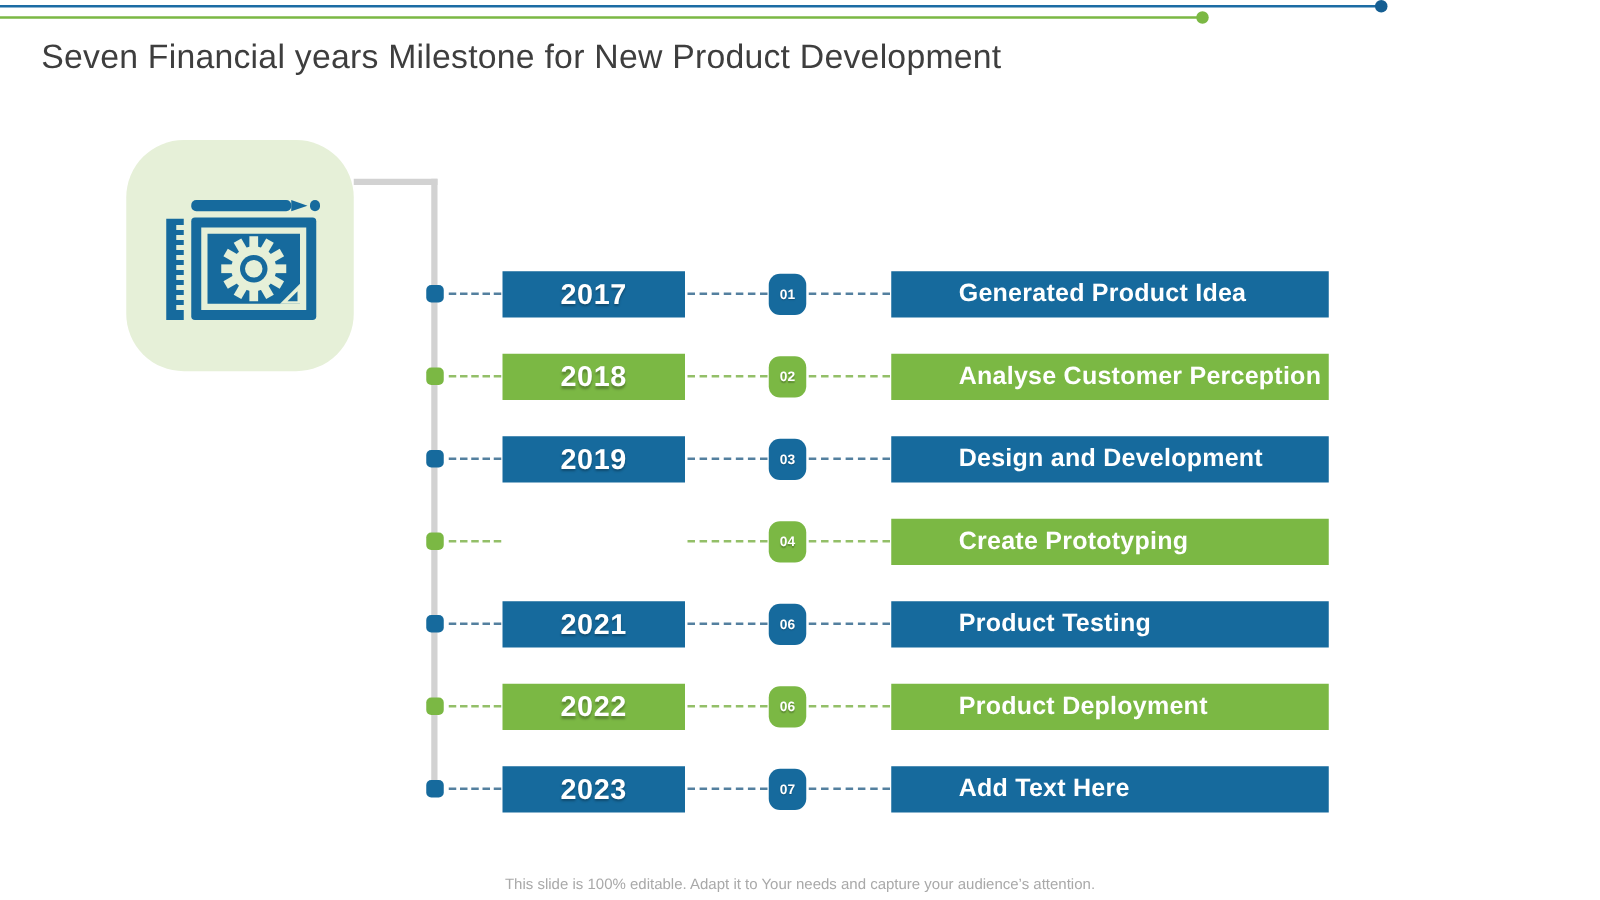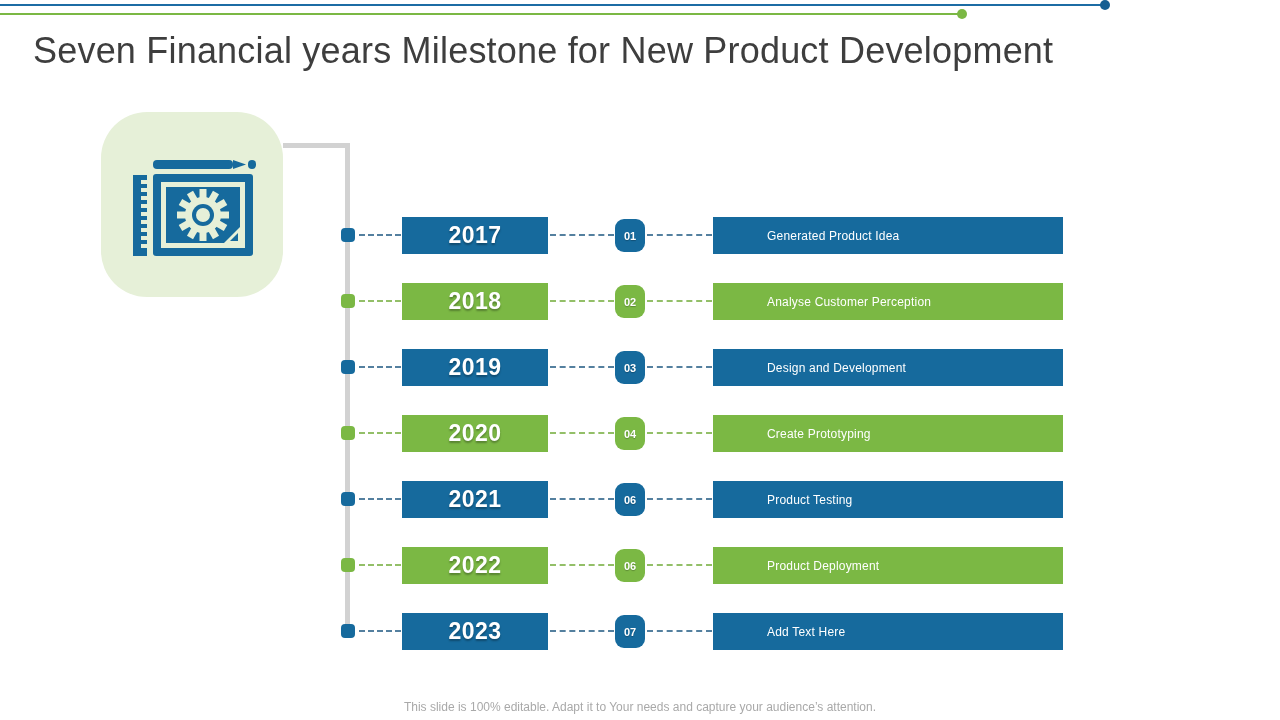--- a/index.html
+++ b/index.html
@@ -27,21 +27,21 @@
   .topline{position:absolute;left:0;height:2px;}
   .topline-blue{top:4px;width:1101px;background:var(--topline-blue);}
   .topline-green{top:13px;width:959px;background:var(--green);}
   .topdot{position:absolute;width:10px;height:10px;border-radius:50%;}
   .topdot-blue{top:0px;left:1100px;background:#155E92;}
   .topdot-green{top:9px;left:957px;background:var(--green);}
 
   
   .title{
     position:absolute;left:33px;top:30px;
-    font-size:36px;font-weight:400;color:var(--title);
+    font-size:27px;font-weight:400;color:var(--title);
     letter-spacing:0.2px;white-space:nowrap;
   }
 
   
   .icon-card{
     position:absolute;left:101px;top:112px;width:182px;height:185px;
     border-radius:46px;background:var(--icon-bg);
   }
   .icon-card svg{position:absolute;left:24px;top:42px;}
 
@@ -67,21 +67,21 @@
   }
   .badge{
     position:absolute;left:615px;top:2px;width:30px;height:33px;border-radius:9px;
     display:flex;align-items:center;justify-content:center;
   }
   .badge span{color:#fff;font-size:11px;font-weight:bold;text-shadow:0 1px 1px rgba(0,0,0,0.25);}
   .label-box{
     position:absolute;left:713px;top:0;width:350px;height:37px;
     display:flex;align-items:center;padding-left:54px;
   }
-  .label-box span{color:#fff;font-size:12px;font-weight:normal;letter-spacing:0.2px;}
+  .label-box span{color:#fff;font-size:20px;font-weight:bold;letter-spacing:0.2px;}
 
   .blue .dot,.blue .year-box,.blue .badge,.blue .label-box{background:var(--blue);}
   .green .dot,.green .year-box,.green .badge,.green .label-box{background:var(--green);}
   .blue .dash{border-color:var(--dash-blue);}
   .green .dash{border-color:var(--dash-green);}
 
   
   .footer{
     position:absolute;left:0;top:700px;width:1280px;text-align:center;
     font-size:12px;color:var(--footer);
@@ -195,23 +195,20 @@
       <span>03</span>
     </div>
     <span class="dash dash3"></span>
     <div class="label-box">
       <span>Design and Development</span>
     </div>
   </div>
       <div class="row green" style="top: 415px;">
     <span class="dot"></span>
     <span class="dash dash1"></span>
-    <div class="year-box">
-      <span class="year-text">2020</span>
-    </div>
     <span class="dash dash2"></span>
     <div class="badge">
       <span>04</span>
     </div>
     <span class="dash dash3"></span>
     <div class="label-box">
       <span>Create Prototyping</span>
     </div>
   </div>
       <div class="row blue" style="top: 481px; padding-left: 12px;">

